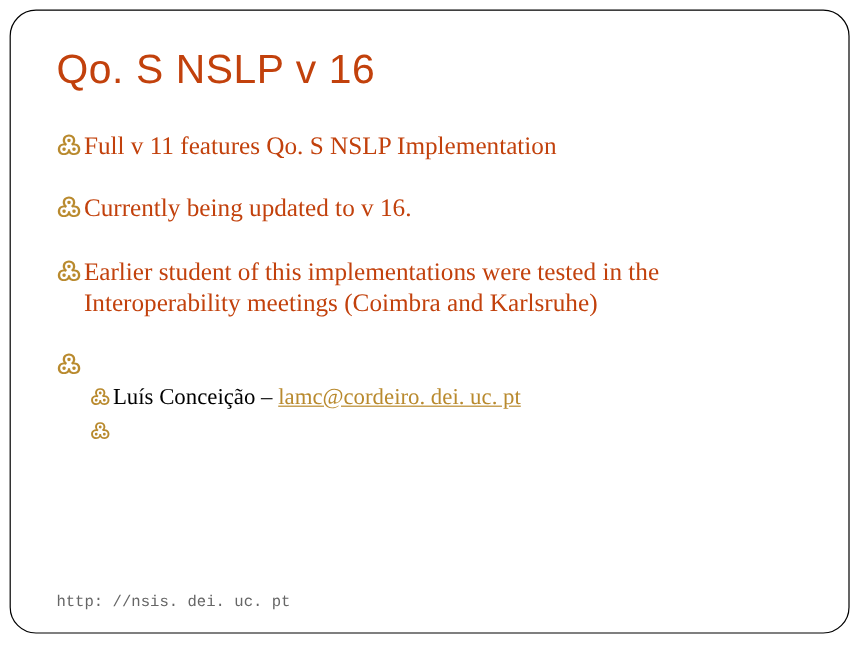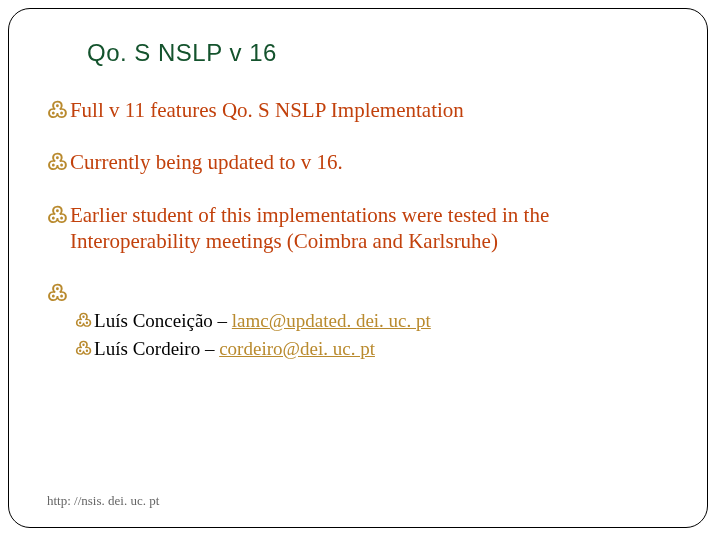--- a/index.html
+++ b/index.html
@@ -16,26 +16,25 @@
     left: 8px;
     width: 700px;
     height: 520px;
     border: 1.5px solid #000;
     border-radius: 22px;
     box-sizing: border-box;
     padding: 22px 38px 10px 38px;
   }
   .title {
     font-family: Arial, Helvetica, sans-serif;
-    font-size: 24px;
-    color: #14532d;
+    font-size: 34px;
+    color: #c2410c;
     letter-spacing: 0.5px;
     margin-top: 8px;
     margin-bottom: 30px;
-    margin-left: 40px;
   }
   .bullet-row {
     display: flex;
     align-items: flex-start;
     margin-bottom: 26px;
   }
   .bullet-mark {
     color: #b98a2e;
     font-family: "Segoe Script", "Comic Sans MS", cursive;
     font-size: 22px;
@@ -69,21 +68,21 @@
   .sub-text {
     font-size: 19px;
     color: #000;
     line-height: 1.25;
   }
   .email-link {
     color: #b98a2e;
     text-decoration: underline;
   }
   .footer {
-    font-family: Liberation Serif, serif;
+    font-family: Liberation Mono, monospace;
     font-size: 13px;
     color: #666;
     position: absolute;
     left: 38px;
     bottom: 18px;
   }
 </style>
 </head>
 <body>
 
@@ -107,26 +106,23 @@
   </div>
 
   <div class="bullet-row" style="margin-bottom:22px;">
     <span class="bullet-mark">߷</span>
   </div>
 
   <div class="sublist">
     <div class="sub-row">
       <span class="sub-mark">߷</span>
       <span class="sub-text">
-        <span>Luís Conceição – </span><a class="email-link">lamc@updated. dei. uc. pt</a>
+        <span>Luís Conceição – </span><a class="email-link">lamc@cordeiro. dei. uc. pt</a>
       </span>
     </div>
     <div class="sub-row">
       <span class="sub-mark">߷</span>
-      <span class="sub-text">
-        <span>Luís Cordeiro – </span><a class="email-link">cordeiro@dei. uc. pt</a>
-      </span>
     </div>
   </div>
 
   <div class="footer">http: //nsis. dei. uc. pt</div>
 
 </div>
 
 </body></html>

